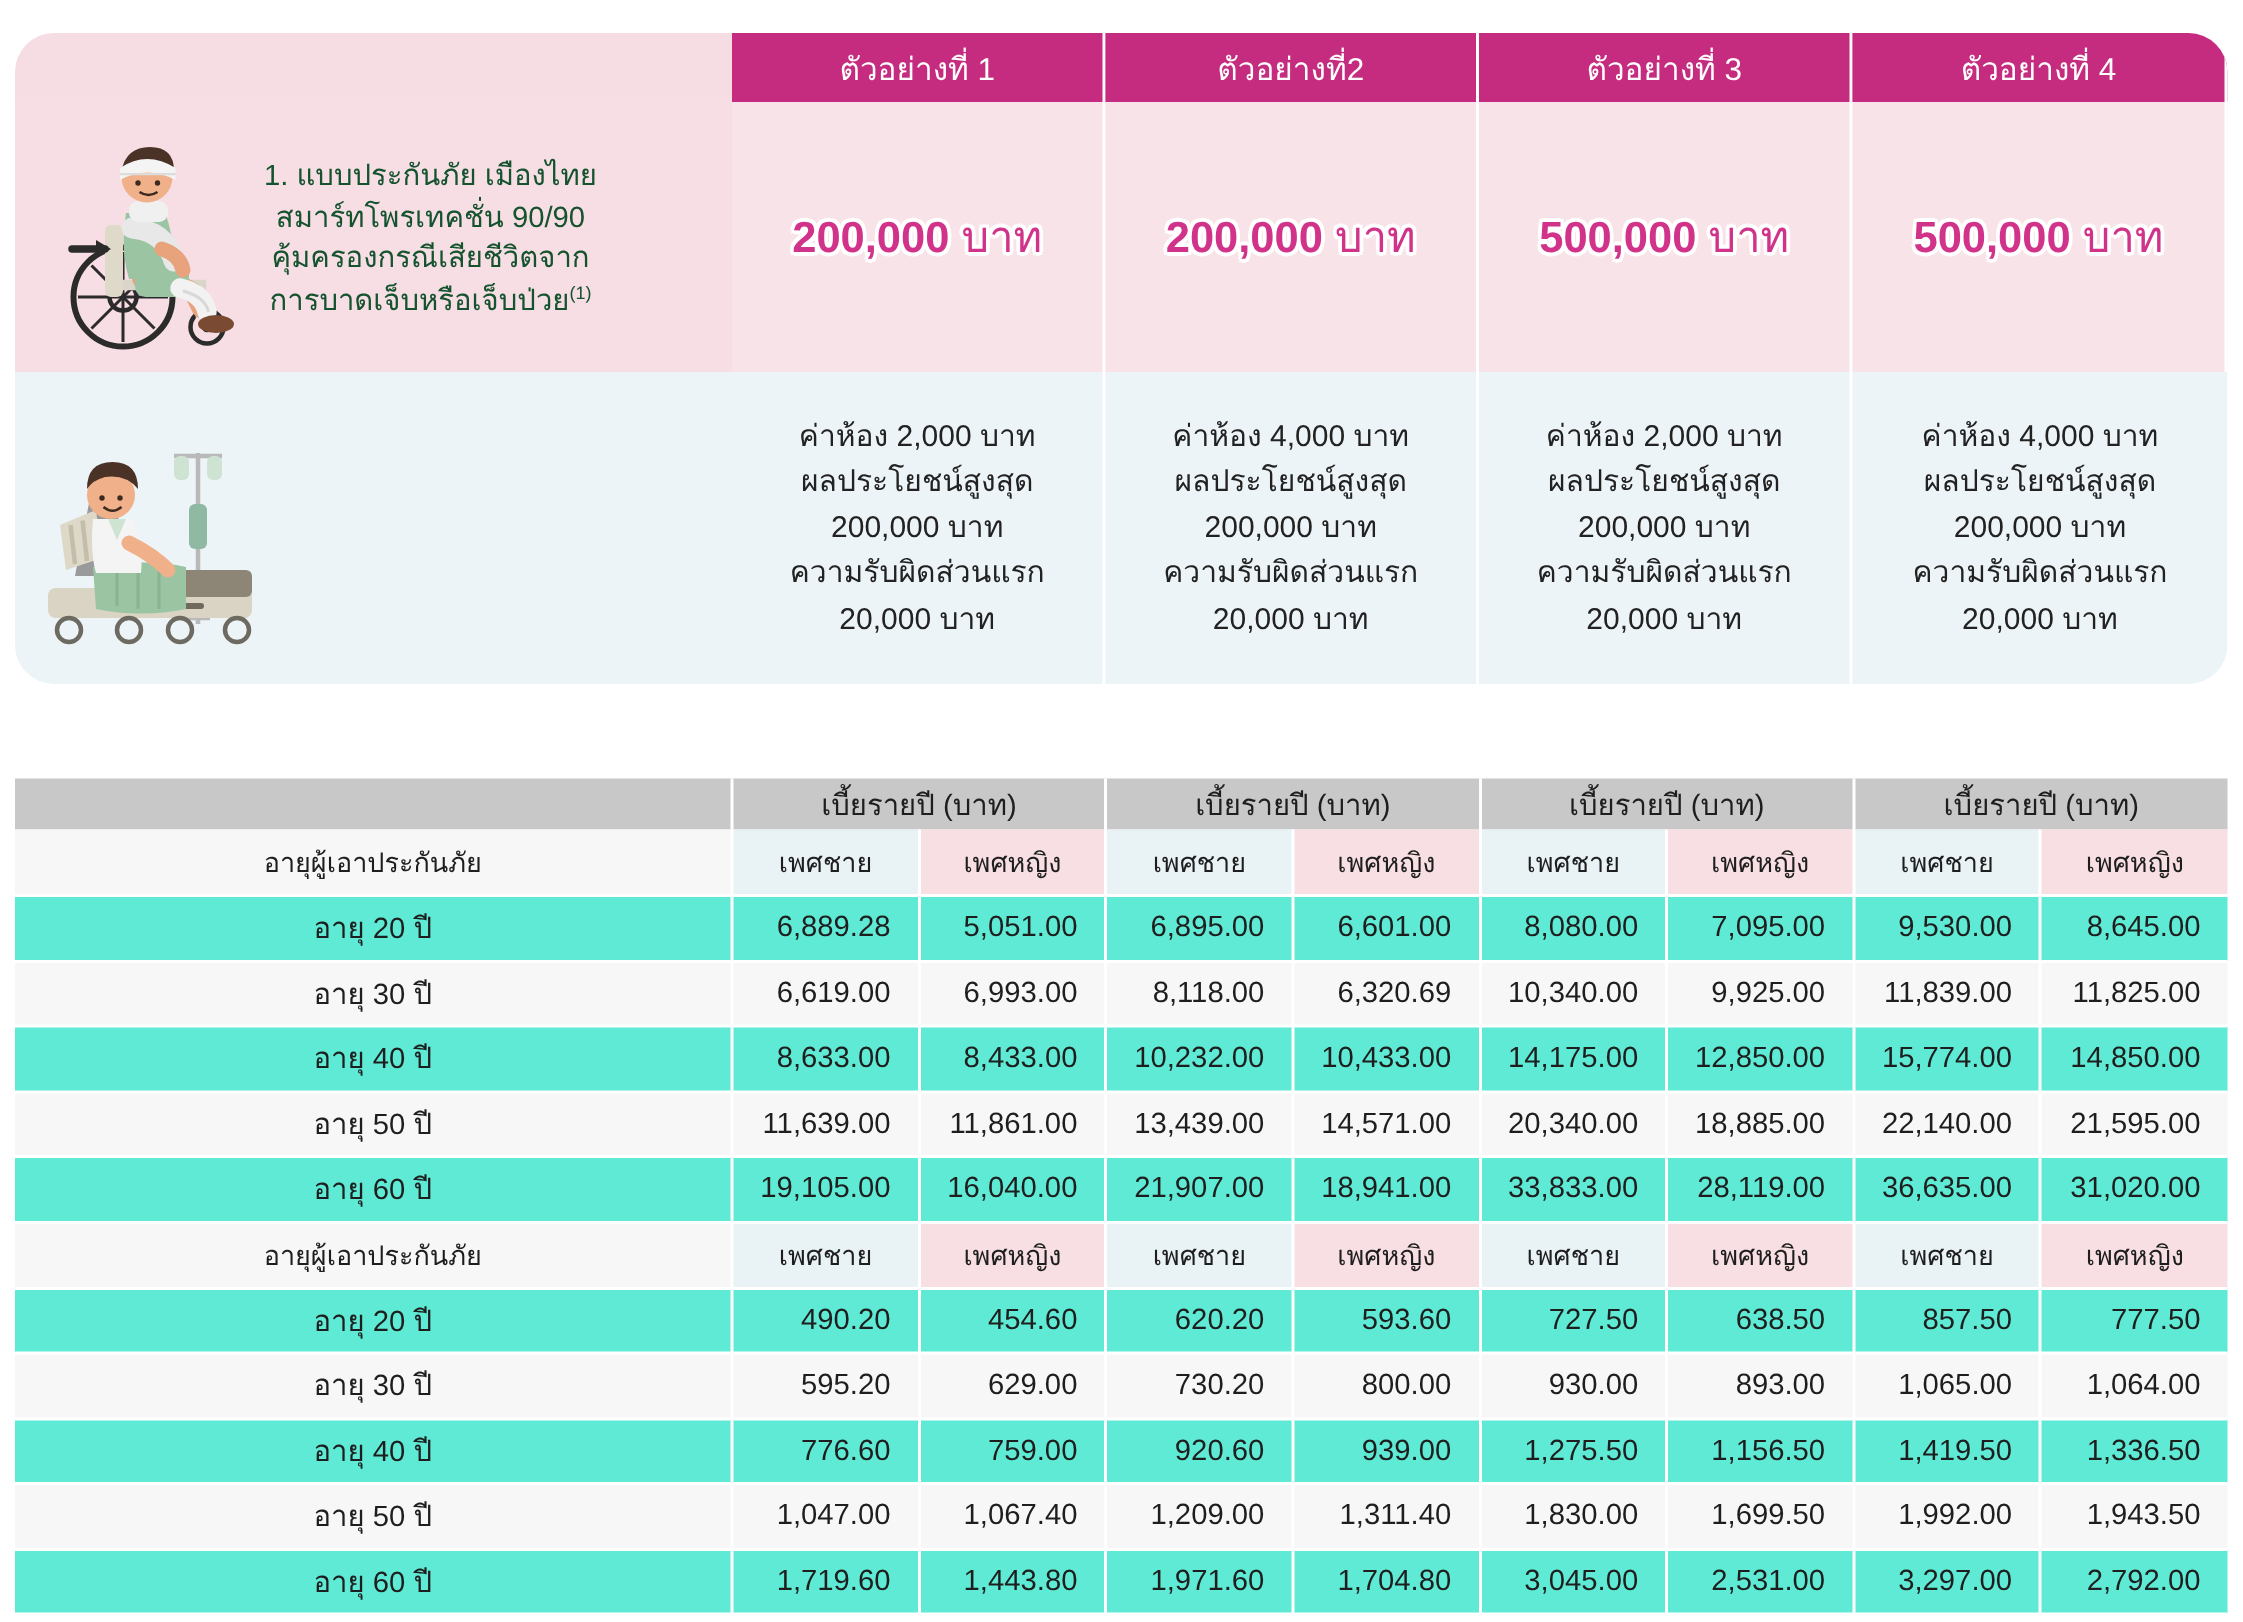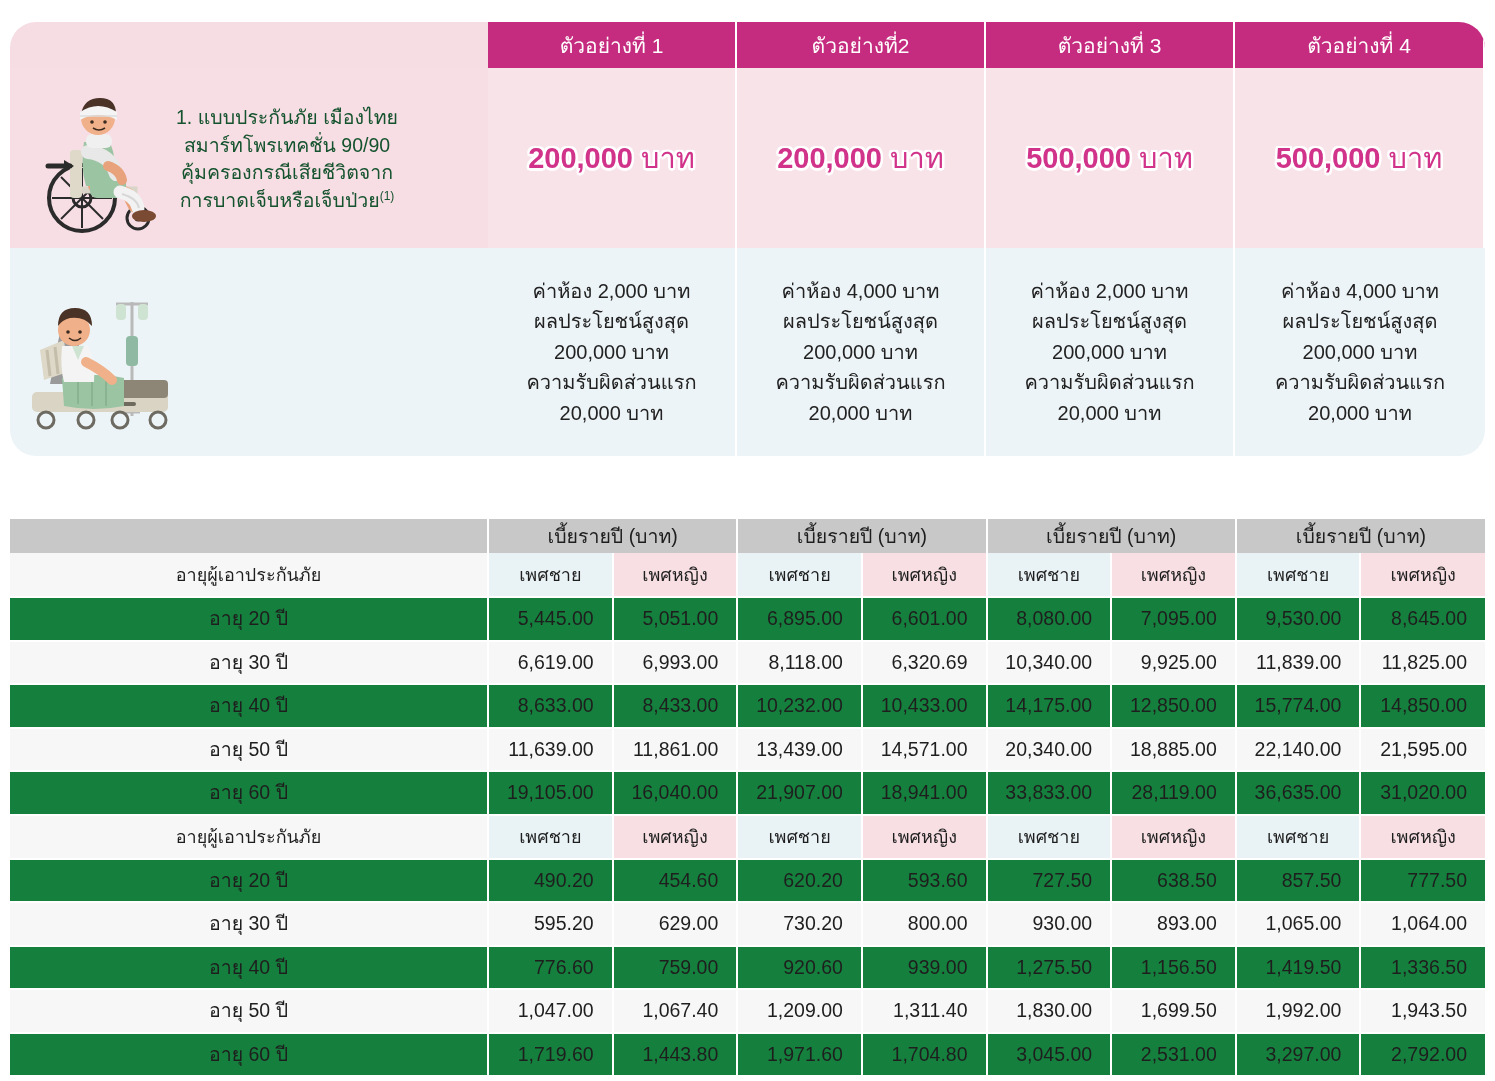--- a/index.html
+++ b/index.html
@@ -104,21 +104,21 @@
   td.male   { background: #e9f2f5; }
   td.female { background: #f7dfe3; }
 
   tr.drow td {
     height: 43.5px; font-size: 19.5px; color: #1e1e1e;
     border-right: 2px solid #ffffff; border-bottom: 2px solid #ffffff;
   }
   tr.drow td:last-child { border-right: none; }
   tr.drow td.agelbl { text-align: center; }
   tr.drow td.num { text-align: right; padding-right: 18px; }
-  tr.odd td  { background: #15803d; }
+  tr.odd td  { background: #5eead4; }
   tr.even td { background: #f7f7f7; }
 </style>
 </head>
 <body>
 
 <div class="sheet">
 
   <div class="card">
     <div class="card-grid">
 
@@ -287,21 +287,21 @@
         <td class="male">เพศชาย</td>
         <td class="female">เพศหญิง</td>
         <td class="male">เพศชาย</td>
         <td class="female">เพศหญิง</td>
         <td class="male">เพศชาย</td>
         <td class="female">เพศหญิง</td>
       </tr>
 
       <tr class="drow odd">
         <td class="agelbl">อายุ 20 ปี</td>
-        <td class="num">5,445.00</td>
+        <td class="num">6,889.28</td>
         <td class="num">5,051.00</td>
         <td class="num">6,895.00</td>
         <td class="num">6,601.00</td>
         <td class="num">8,080.00</td>
         <td class="num">7,095.00</td>
         <td class="num">9,530.00</td>
         <td class="num">8,645.00</td>
       </tr>
       <tr class="drow even">
         <td class="agelbl">อายุ 30 ปี</td>

